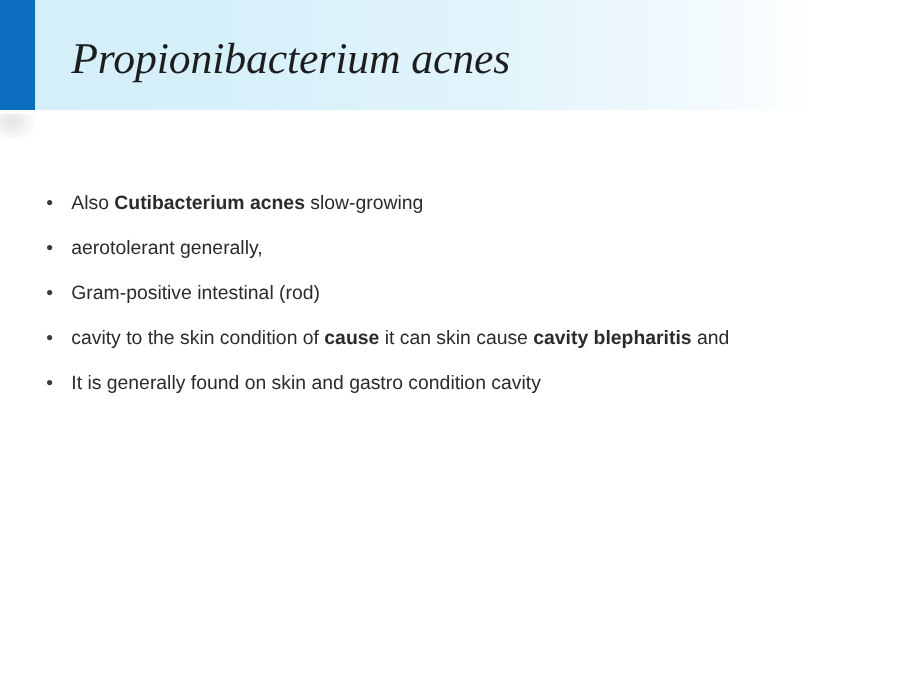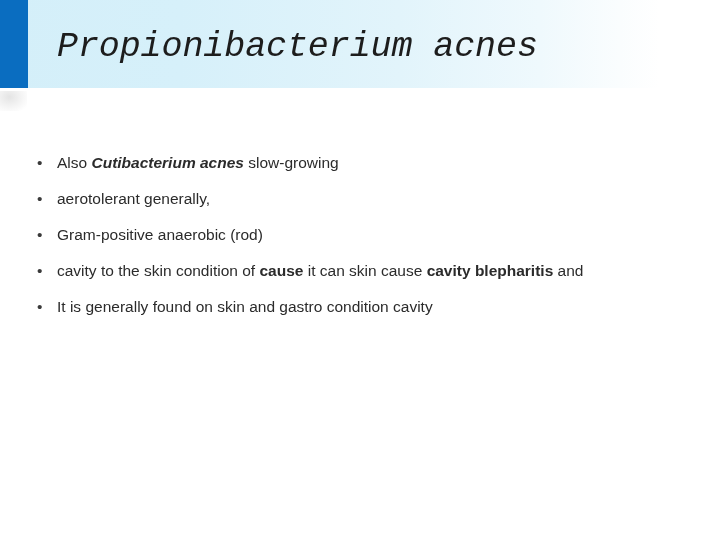--- a/index.html
+++ b/index.html
@@ -55,21 +55,21 @@
     background: radial-gradient(ellipse at 35% 30%,
                 rgba(120,120,120,0.20) 0%,
                 rgba(160,160,160,0.13) 45%,
                 rgba(255,255,255,0) 85%);
   }
 
   #slide-title {
     position: absolute;
     left: 57px;
     top: 25px;
-    font-family: Liberation Mono, monospace;
+    font-family: Liberation Serif, serif;
     font-size: 35px;
     font-style: italic;
     font-weight: 300;
     color: #1d1d1d;
     letter-spacing: -0.1px;
     white-space: nowrap;
     line-height: 44px;
   }
 
   
@@ -108,21 +108,21 @@
 
   .bullet-text {
     display: block;
   }
 
   .bullet-line-2 {
     display: block;
     margin-top: 14px;
   }
 
-  .bi { font-style: italic; font-weight: bold; }
+  .bi { font-weight: bold; }
   .b  { font-weight: bold; }
 </style>
 </head>
 <body>
 
 <div id="slide">
 
   <div id="title-banner">
     <div id="title-accent-bar"></div>
     <div id="slide-title">Propionibacterium acnes</div>
@@ -137,21 +137,21 @@
       <span class="bullet-text"><span>Also </span><span class="bi">Cutibacterium acnes</span><span> slow-growing</span></span>
     </li>
 
     <li class="bullet-item">
       <span class="bullet-marker">•</span>
       <span class="bullet-text"><span>aerotolerant generally,</span></span>
     </li>
 
     <li class="bullet-item">
       <span class="bullet-marker">•</span>
-      <span class="bullet-text"><span>Gram-positive anaerobic (rod)</span></span>
+      <span class="bullet-text"><span>Gram-positive intestinal (rod)</span></span>
     </li>
 
     <li class="bullet-item">
       <span class="bullet-marker">•</span>
       <span class="bullet-text"><span>cavity to the skin condition of </span><span class="b">cause</span><span> it can skin cause </span><span class="b">cavity blepharitis</span><span> and</span></span>
     </li>
 
     <li class="bullet-item">
       <span class="bullet-marker">•</span>
       <span class="bullet-text"><span>It is generally found on skin and gastro condition cavity</span></span>

